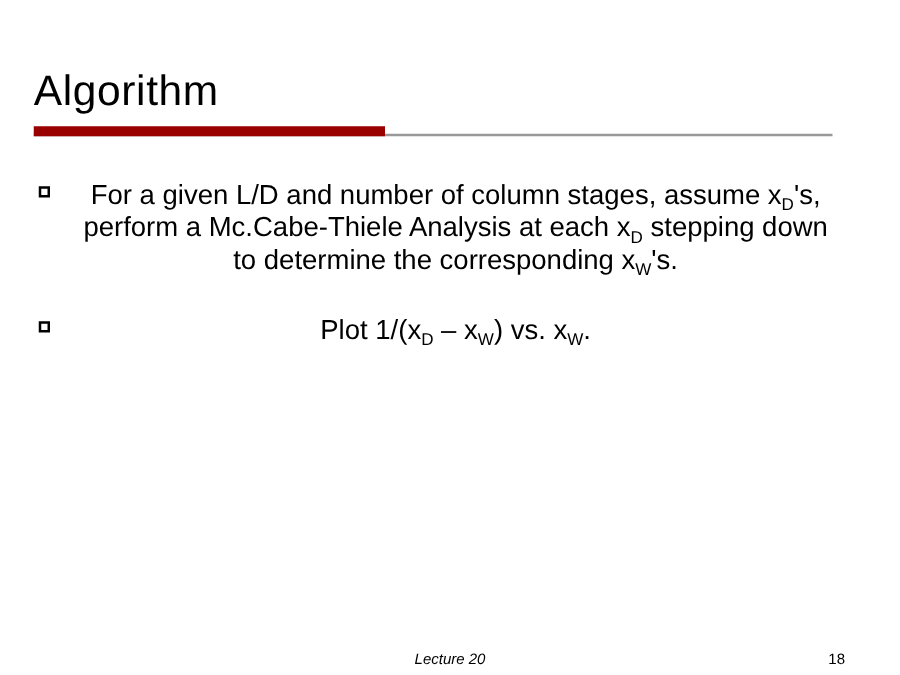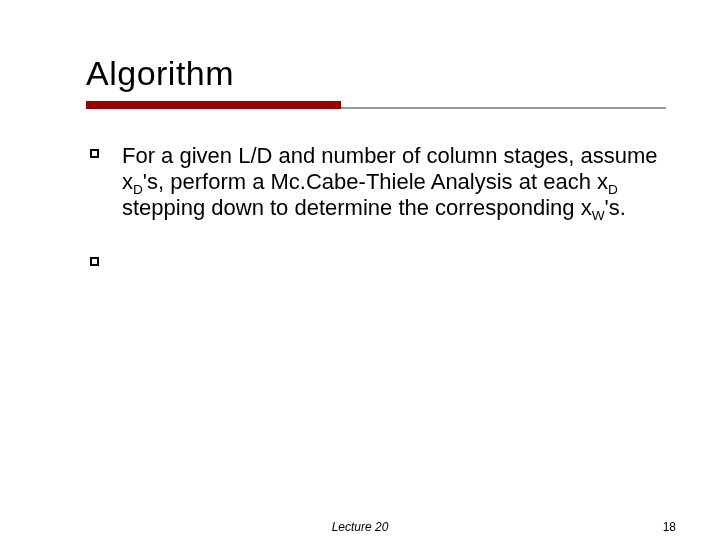--- a/index.html
+++ b/index.html
@@ -6,21 +6,21 @@
   body {
     width: 720px;
     height: 540px;
     background: #fff;
     font-family: Verdana, Geneva, sans-serif;
     color: #000;
     position: relative;
     overflow: hidden;
   }
   .slide {
-    padding: 54px 54px 0 86px;
+    padding: 54px 54px 0 27px;
     height: 100%;
     position: relative;
   }
   .title {
     font-size: 34px;
     font-weight: 400;
     margin-bottom: 8px;
     letter-spacing: 0.5px;
   }
   .rule {
@@ -46,20 +46,21 @@
   .bullets {
     list-style: none;
     padding-left: 4px;
   }
   .bullets li {
     position: relative;
     padding-left: 32px;
     font-size: 22px;
     line-height: 1.18;
     margin-bottom: 30px;
+    text-align: center;
   }
   .bullets li .marker {
     position: absolute;
     left: 0;
     top: 6px;
     width: 9px;
     height: 9px;
     border: 2px solid #000;
     background: transparent;
   }
@@ -99,20 +100,21 @@
     <div class="red"></div>
   </div>
 
   <ul class="bullets">
     <li>
       <span class="marker"></span>
       <span><span>For a given L/D and number of column stages, assume x</span><sub>D</sub><span>'s, perform a Mc.Cabe-Thiele Analysis at each x</span><sub>D</sub><span> stepping down to determine the corresponding x</span><sub>W</sub><span>'s.</span></span>
     </li>
     <li>
       <span class="marker"></span>
+      <span><span>Plot 1/(x</span><sub>D</sub><span> – x</span><sub>W</sub><span>) vs. x</span><sub>W</sub><span>.</span></span>
     </li>
   </ul>
 
   <div class="footer">
     <span class="footer-center">Lecture 20</span>
     <span class="footer-right">18</span>
   </div>
 </div>
 
 </body></html>

